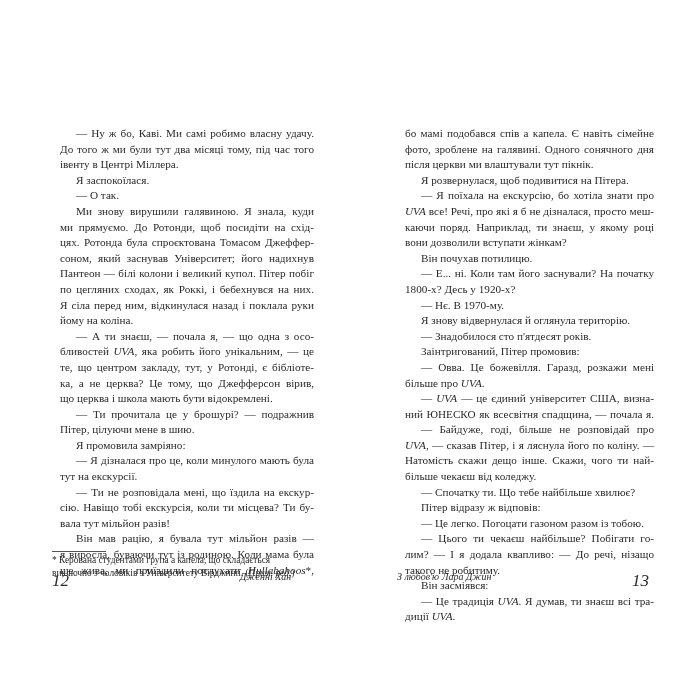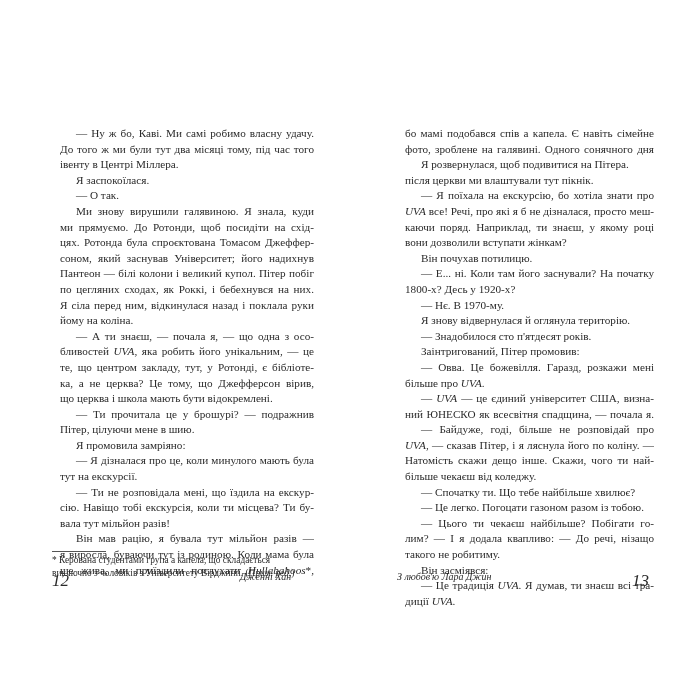--- a/index.html
+++ b/index.html
@@ -56,42 +56,43 @@
 </div>
 <div class="footnote-rule"></div>
 <div class="footnote" id="footnote">* Керована студентами група а капела, що складається виключно з чоловіків з Університету Вірджинії. (<i>Прим. ред.</i>)</div>
 <div class="footer pnum" style="left:52px;">12</div>
 <div class="footer" style="left:240px;font-style:italic;">Дженні Хан</div>
 
 <div class="page right">
   <div class="text" id="right-text">
       <span class="line">бо мамі подобався спів а капела. Є навіть сімейне</span>
       <span class="line">фото, зроблене на галявині. Одного сонячного дня</span>
+      <span class="line end">після церкви ми влаштували тут пікнік.</span>
       <span class="line indent end">Я розвернулася, щоб подивитися на Пітера.</span>
-      <span class="line end">після церкви ми влаштували тут пікнік.</span>
       <span class="line indent">— Я поїхала на екскурсію, бо хотіла знати про</span>
       <span class="line"><i>UVA</i> все! Речі, про які я б не дізналася, просто меш-</span>
       <span class="line">каючи поряд. Наприклад, ти знаєш, у якому році</span>
       <span class="line end">вони дозволили вступати жінкам?</span>
       <span class="line indent end">Він почухав потилицю.</span>
       <span class="line indent">— Е... ні. Коли там його заснували? На початку</span>
       <span class="line end">1800-х? Десь у 1920-х?</span>
       <span class="line indent end">— Нє. В 1970-му.</span>
       <span class="line indent end">Я знову відвернулася й оглянула територію.</span>
       <span class="line indent end">— Знадобилося сто п'ятдесят років.</span>
       <span class="line indent end">Заінтригований, Пітер промовив:</span>
       <span class="line indent">— Овва. Це божевілля. Гаразд, розкажи мені</span>
       <span class="line end">більше про <i>UVA</i>.</span>
       <span class="line indent">— <i>UVA</i> — це єдиний університет США, визна-</span>
       <span class="line">ний ЮНЕСКО як всесвітня спадщина, — почала я.</span>
       <span class="line indent">— Байдуже, годі, більше не розповідай про</span>
       <span class="line"><i>UVA</i>, — сказав Пітер, і я ляснула його по коліну. —</span>
       <span class="line">Натомість скажи дещо інше. Скажи, чого ти най-</span>
       <span class="line end">більше чекаєш від коледжу.</span>
       <span class="line indent end">— Спочатку ти. Що тебе найбільше хвилює?</span>
+      <span class="line indent end">Пітер відразу ж відповів:</span>
       <span class="line indent end">— Це легко. Погоцати газоном разом із тобою.</span>
       <span class="line indent">— Цього ти чекаєш найбільше? Побігати го-</span>
       <span class="line">лим? — І я додала квапливо: — До речі, нізащо</span>
       <span class="line end">такого не робитиму.</span>
       <span class="line indent end">Він засміявся:</span>
       <span class="line indent">— Це традиція <i>UVA</i>. Я думав, ти знаєш всі тра-</span>
       <span class="line end">диції <i>UVA</i>.</span>
     </div>
 </div>
 <div class="footer" style="left:397px;">З любов'ю Лара Джин</div>

